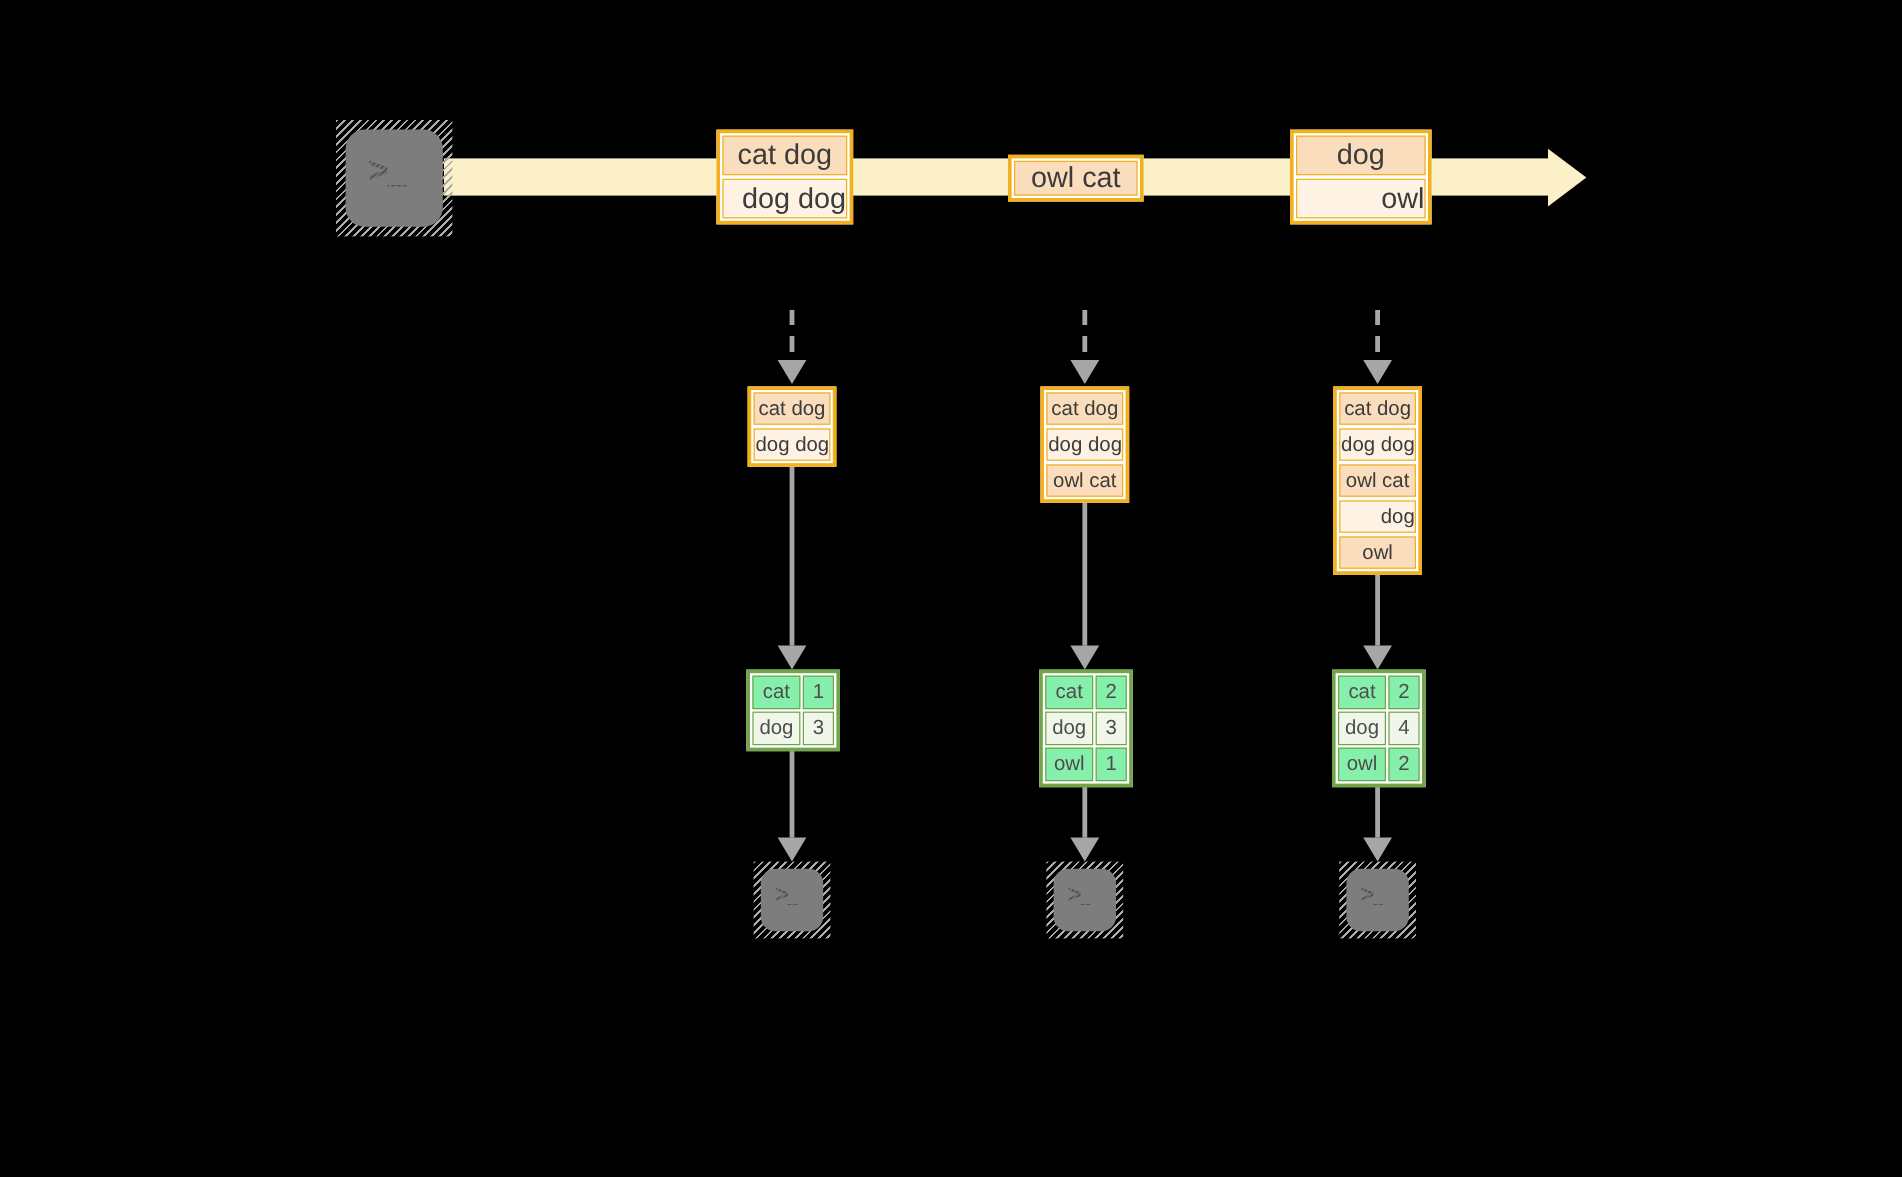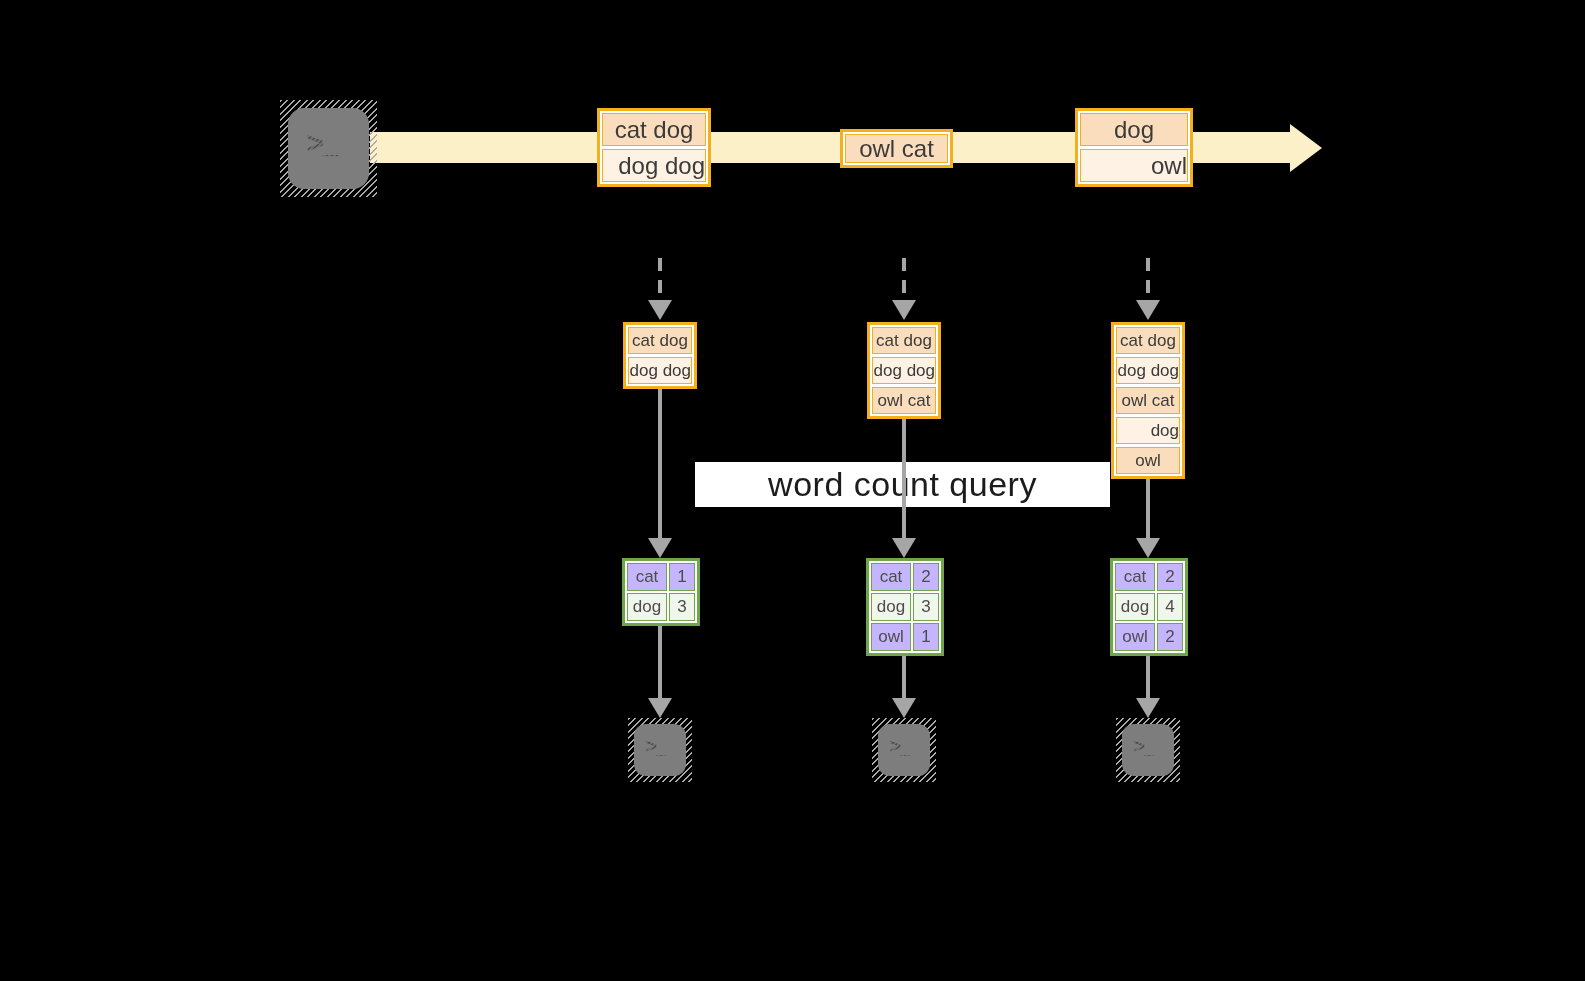--- a/index.html
+++ b/index.html
@@ -30,21 +30,21 @@
   .ocell.big{height:33px;line-height:31px;font-size:24px;}
   .ocell.one{height:29px;line-height:27px;font-size:24px;}
   .ocell.small{height:27px;line-height:25px;font-size:17px;}
   .od{background:#FADDBC;}
   .ol{background:#FDF2E4;text-align:right;}
   
   .gtable{position:absolute;z-index:3;box-sizing:border-box;width:78px;background:#fff;
     border:3px solid #70A64A;display:grid;grid-template-columns:1fr 26px;gap:2px;padding:2px;}
   .gcell{box-sizing:border-box;border:1px solid #70A64A;height:28px;line-height:26px;
     font-size:17px;color:#4d4d4d;text-align:center;overflow:hidden;}
-  .gd{background:#c4b5fd;}
+  .gd{background:#86efac;}
   .gl{background:#F1F6EB;}
   
   .vline{position:absolute;width:4px;background:#A6A6A6;z-index:2;}
   .vdash{position:absolute;width:4px;z-index:2;
     background:repeating-linear-gradient(to bottom,#A6A6A6 0 13px,rgba(0,0,0,0) 13px 22px);}
   .vhead{position:absolute;width:0;height:0;z-index:2;
     border-left:12px solid transparent;border-right:12px solid transparent;border-top:20px solid #A6A6A6;}
   
   .query-label{position:absolute;left:695px;top:462px;width:415px;height:45px;background:#fff;
     z-index:1;text-align:center;line-height:45px;}
@@ -158,17 +158,14 @@
 
   <div class="vline" style="left:1146px;top:656px;height:42px;"></div>
   <div class="vhead" style="left:1136px;top:698px;"></div>
 
   <div class="term term-small" style="left:1116px;top:718px;width:64px;height:64px;">
     <div class="term-inner">
       <span class="term-glyph">&gt;_</span>
     </div>
   </div>
 
-  <div class="query-label">
-    <span>word count query</span>
-  </div>
 
 </div>
 
 </body></html>

